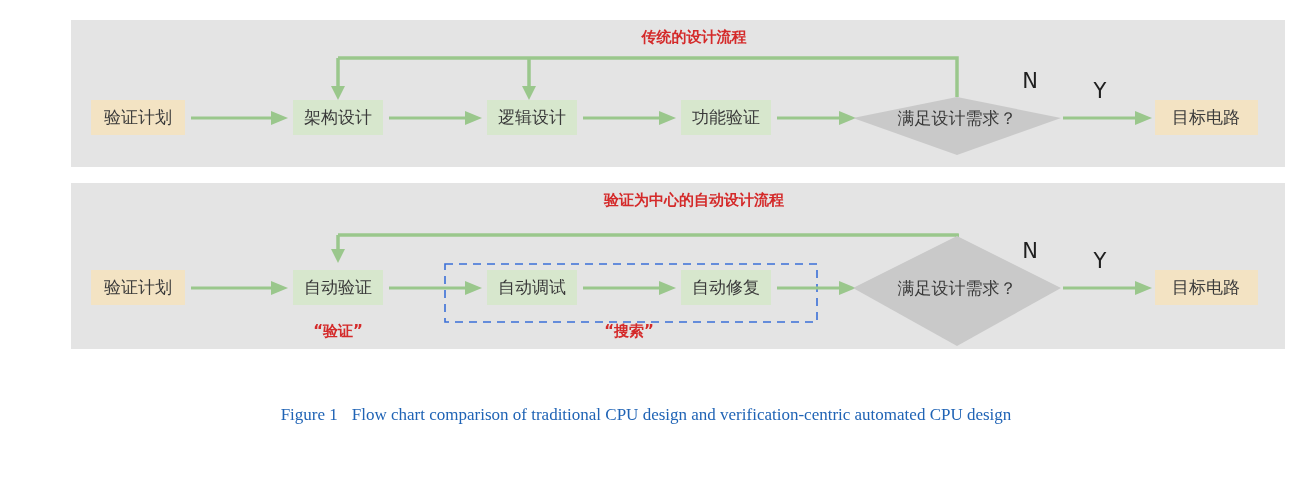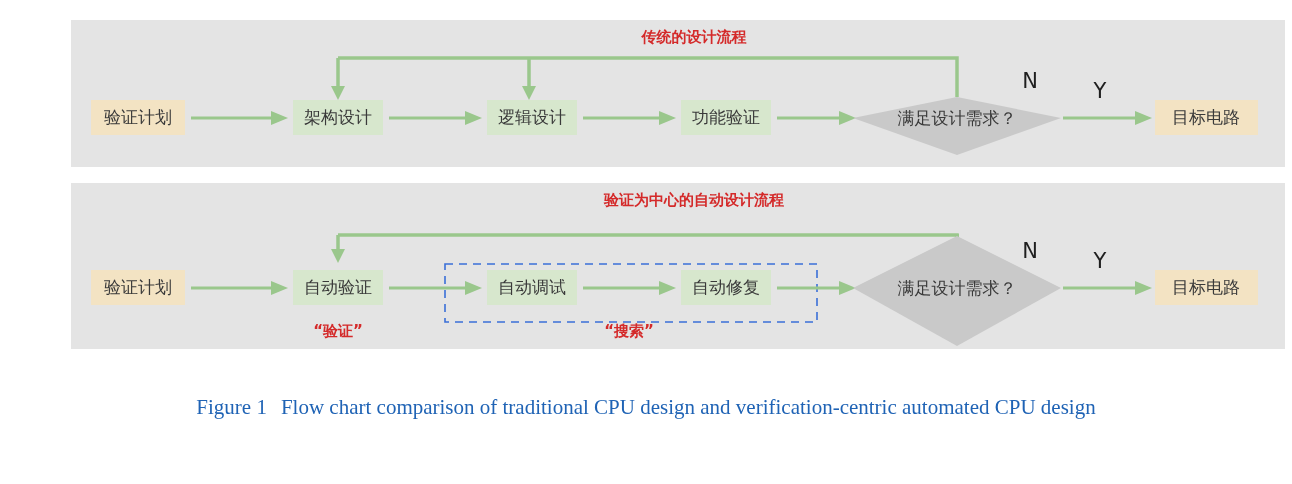--- a/index.html
+++ b/index.html
@@ -86,23 +86,23 @@
     text-align: center;
     color: #1f63b5;
   }
   #caption-cn {
     top: 378px;
     font-family: "DejaVu Serif", "Liberation Serif", serif;
     font-size: 15px;
     letter-spacing: 1.5px;
   }
   #caption-en {
-    top: 395px;
+    top: 405px;
     font-family: "Liberation Serif", "DejaVu Serif", serif;
-    font-size: 21px;
+    font-size: 17px;
   }
   .cap-num { margin-right: 14px; }
 </style>
 </head>
 <body>
 
 <div id="figure-root">
 
   <svg class="flow" viewBox="0 0 1292 370">
 

